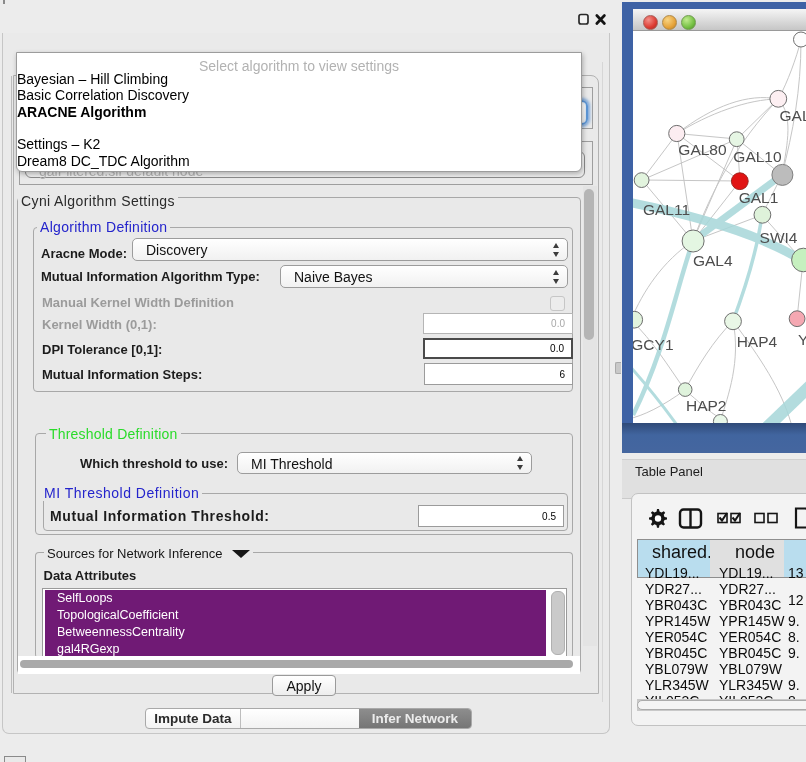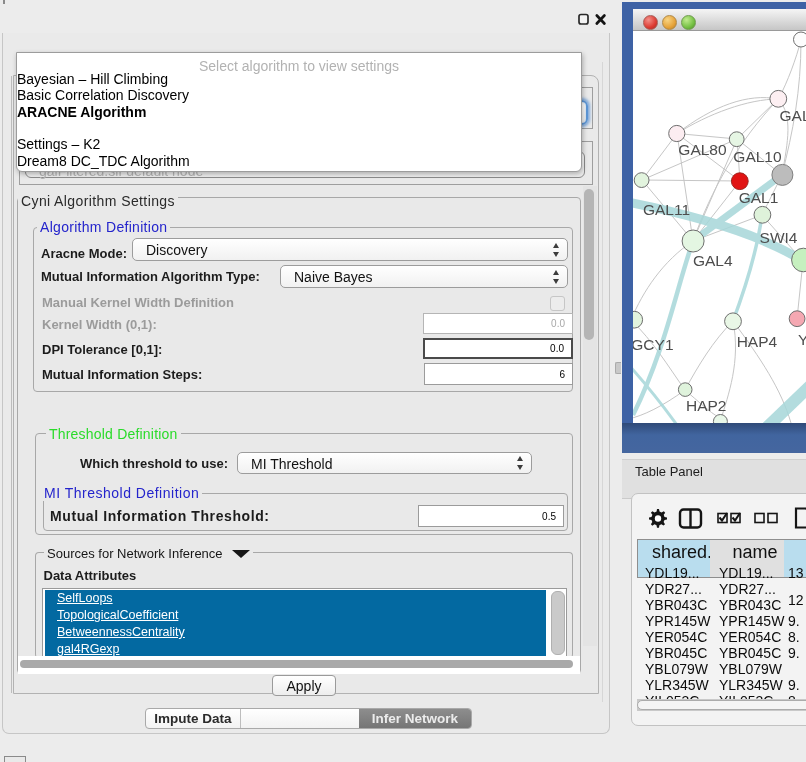--- a/index.html
+++ b/index.html
@@ -51,21 +51,21 @@
   font-size:14px;color:#111;}
 .mcombo .tx{position:absolute;left:13px;top:3px;}
 .arr{position:absolute;right:7px;top:50%;width:7px;height:16px;margin-top:-8px;}
 .arr:before{content:"";position:absolute;left:0;top:1px;border-left:3.5px solid transparent;
   border-right:3.5px solid transparent;border-bottom:5px solid #3c3c3c;}
 .arr:after{content:"";position:absolute;left:0;bottom:1px;border-left:3.5px solid transparent;
   border-right:3.5px solid transparent;border-top:5px solid #3c3c3c;}
 .inp{position:absolute;background:#fff;font-size:10px;text-align:right;box-sizing:border-box;padding-right:7px;}
 
 #dlist{left:42px;top:588px;width:525px;height:69px;background:#fff;border:1px solid #9a9a9a;box-sizing:border-box;overflow:hidden;}
-.li{position:absolute;left:2px;width:489px;height:17px;background:#0369a1;color:#fff;font-size:12.5px;line-height:17px;padding-left:12px;text-decoration:underline;}
+.li{position:absolute;left:2px;width:489px;height:17px;background:#701a75;color:#fff;font-size:12.5px;line-height:17px;padding-left:12px;}
 #lvthumb{left:551px;top:591px;width:12px;height:62px;background:#cacaca;border-radius:6px;border:1px solid #b0b0b0;}
 #hwhite{left:18px;top:656px;width:562px;height:18px;background:#fff;}
 #hthumb{left:20px;top:660px;width:553px;height:8px;background:#a9a9a9;border-radius:4px;}
 
 #apply{left:272px;top:675px;width:64px;height:21px;background:linear-gradient(#fff,#ededed);
   border:1px solid #9a9a9a;border-radius:4px;font-size:14px;color:#111;text-align:center;line-height:20px;box-sizing:border-box;}
 
 #popup{left:16px;top:52px;width:566px;height:120px;background:#fff;border:1px solid #9c9c9c;
   border-radius:0 0 6px 6px;box-shadow:1px 2px 5px rgba(0,0,0,.28);box-sizing:border-box;z-index:40;}
 #popup .hd{position:absolute;left:0;top:5px;width:100%;text-align:center;font-size:14px;color:#b2b2b2;}
@@ -281,21 +281,21 @@
       <rect x="83" y="6.5" width="9" height="9"></rect>
       <path d="M 71.5 10.5 L 74 13.5 L 79 6" stroke-width="2"></path>
       <path d="M 84.5 10.5 L 87 13.5 L 92 6" stroke-width="2"></path>
       <rect x="107" y="6.5" width="9" height="9"></rect>
       <rect x="120" y="6.5" width="9" height="9"></rect>
       <path d="M 148 1.5 h 10 l 5 5 v 14 h -15 z" stroke-width="2.2"></path>
     </g>
   </svg>
 
   <div class="th" style="left:637px;width:74px;background:#b9ddee;padding-left:14px;">shared...</div>
-  <div class="th" style="left:710px;width:75px;background:#e0e0e0;border-left:none;padding-left:16px;">name</div>
+  <div class="th" style="left:710px;width:75px;background:#e0e0e0;border-left:none;padding-left:16px;">node</div>
   <div class="th" style="left:784px;width:28px;background:#b9ddee;border-left:none;"></div>
   <div class="abs" id="tbl-rows">
     <div class="td" style="left:645px;top:565px;">YDL19...</div>
     <div class="td" style="left:719px;top:565px;">YDL19...</div>
     <div class="td" style="left:788px;top:565px;">13</div>
     <div class="td" style="left:645px;top:581px;">YDR27...</div>
     <div class="td" style="left:719px;top:581px;">YDR27...</div>
     <div class="td" style="left:788px;top:592px;">12</div>
     <div class="td" style="left:645px;top:597px;">YBR043C</div>
     <div class="td" style="left:719px;top:597px;">YBR043C</div>

